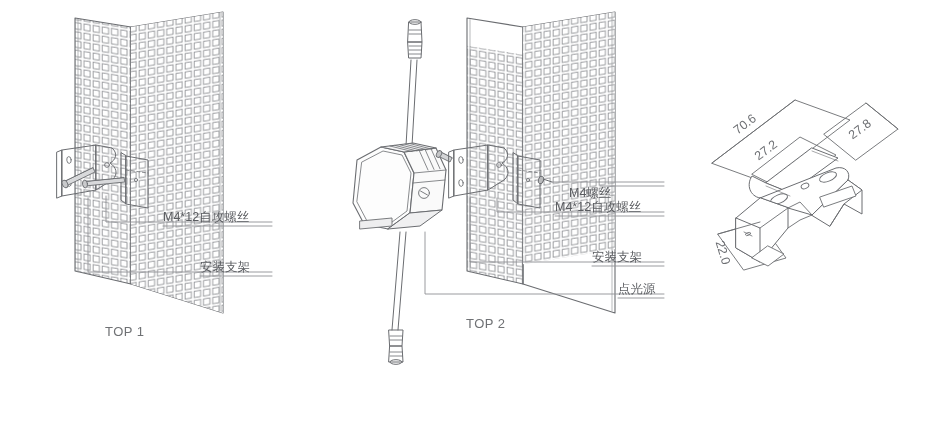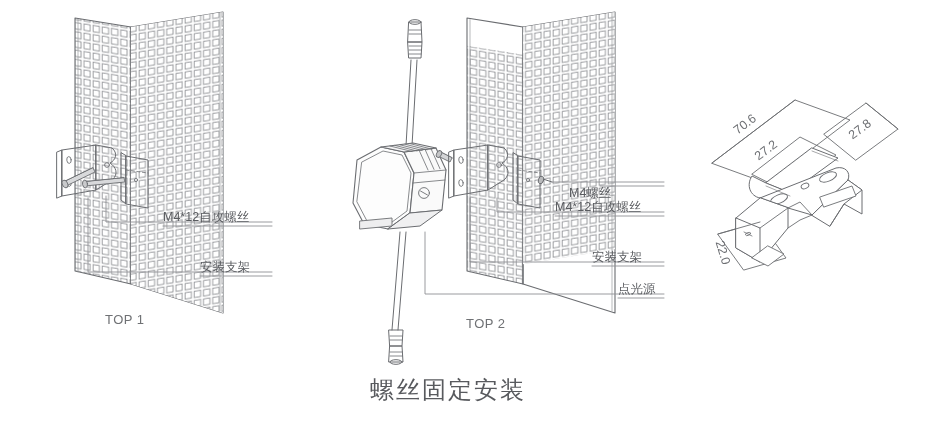--- a/index.html
+++ b/index.html
@@ -323,27 +323,26 @@
   <div class="lbl" style="left:200px; top:260px;">安装支架</div>
 
   <div class="lbl" style="left:569px; top:170px;margin-top:16px;">M4螺丝</div>
 
   <div class="lbl" style="left:555px; top:200px;">M4*12自攻螺丝</div>
 
   <div class="lbl" style="left:592px; top:250px;">安装支架</div>
 
   <div class="lbl" style="left:618px; top:282px;font-family:Liberation Serif, serif;">点光源</div>
 
-  <div class="topcap" style="left:105px; top:312px;">TOP 1</div>
+  <div class="topcap" style="left:105px; top:324px;">TOP 1</div>
 
   <div class="topcap" style="left:466px; top:316px;">TOP 2</div>
 
   <div class="dim" style="left:731px; top:126px; transform: rotate(-37deg);">70.6</div>
 
   <div class="dim" style="left:752px; top:152px; transform: rotate(-37deg);">27.2</div>
 
   <div class="dim" style="left:846px; top:131px; transform: rotate(-37deg);">27.8</div>
 
   <div class="dim" style="left:726px; top:239px; transform: rotate(73deg);">22.0</div>
 
-  <div class="title" style="left:370px; top:374px;">螺丝固定安装</div>
 
 </div>
 
 </body></html>

